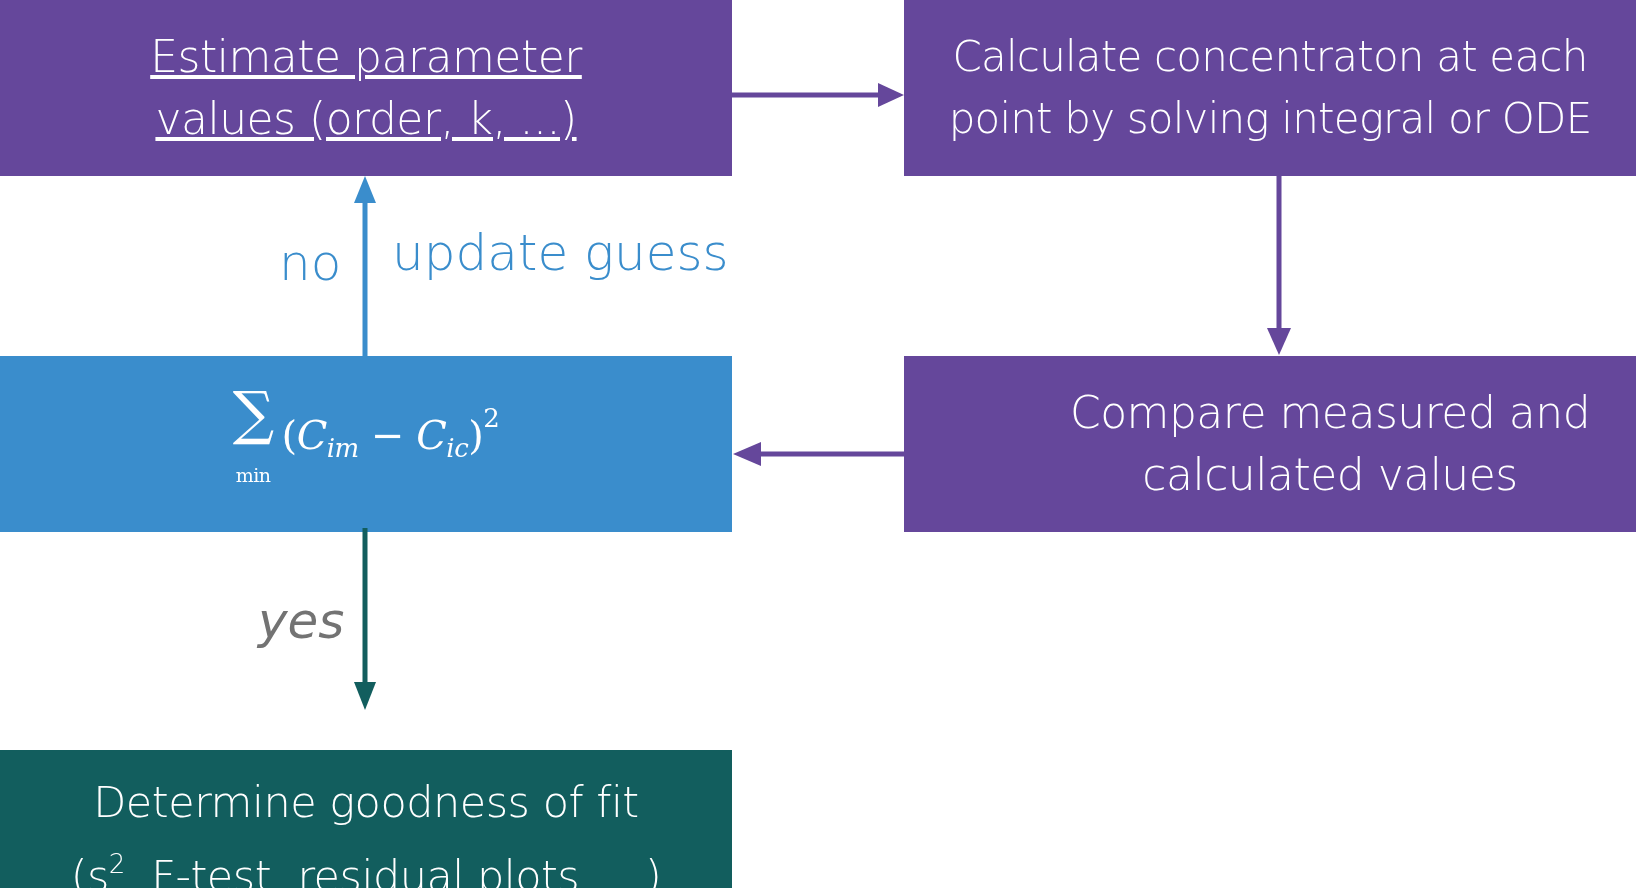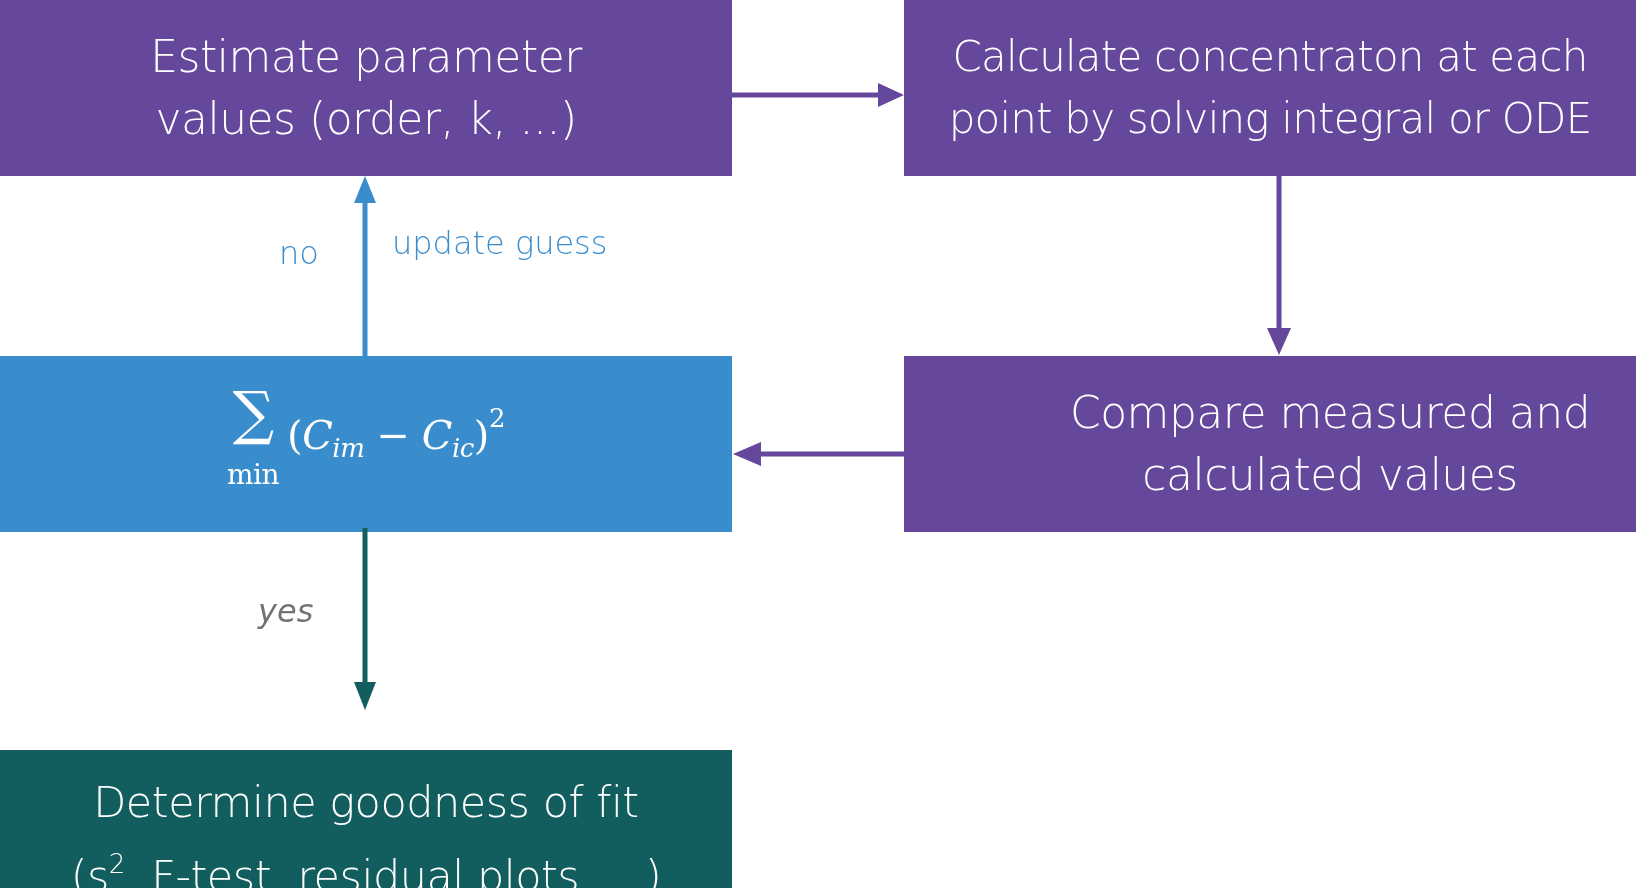--- a/index.html
+++ b/index.html
@@ -4,34 +4,34 @@
 <style>
   html, body { margin:0; padding:0; background:#ffffff; }
   body { width:1636px; height:888px; position:relative; overflow:hidden;
          font-family:"DejaVu Sans", sans-serif; }
   .box { position:absolute; display:flex; flex-direction:column; align-items:center;
          justify-content:center; color:#ffffff; text-align:center; font-size:44px; line-height:62px;
          font-family:"DejaVu Sans", sans-serif; font-weight:300; letter-spacing:-0.5px; }
   .purple { background:#65479b; }
   .blue { background:#3a8dcc; }
   .green { background:#125e5e;margin-top:40px; }
-  #box-estimate { left:0; top:0; width:732px; height:176px; }
+  #box-estimate { left:0; top:0; width:732px; height:176px;text-decoration:underline; }
   #box-calc { left:904px; top:0; width:732px; height:176px; font-size:42px; letter-spacing:-0.8px; }
   #box-compare { left:904px; top:356px; width:852px; height:176px; }
   #box-min { left:0; top:356px; width:732px; height:176px; }
   #box-fit { left:0; top:710px; width:732px; height:178px; font-size:43px; }
   .math { font-family:"DejaVu Serif", serif; font-size:40px; display:flex; align-items:flex-start; margin-top:-16px; }
   .sum { display:flex; flex-direction:column; align-items:center; margin-right:8px; }
   .sum .sigma { font-size:58px; line-height:58px; }
-  .sum .sub { font-size:28px; line-height:28px; margin-top:19px; }
+  .sum .sub { font-size:19px; line-height:28px; margin-top:19px; }
   .expr { font-style:italic; line-height:56px; padding-top:6px; }
   .expr .up { font-style:normal; }
   .expr sub { font-size:26px; vertical-align:-8px; }
   .expr sup { font-size:26px; font-style:normal; vertical-align:22px; }
-  .lbl { position:absolute; font-size:32px; font-weight:300; font-family:"DejaVu Sans", sans-serif; }
+  .lbl { position:absolute; font-size:50px; font-weight:300; font-family:"DejaVu Sans", sans-serif; }
   #lbl-no { left:279px; top:234px; color:#3a8dcc; }
   #lbl-update { left:392px; top:224px; color:#3a8dcc; }
   #lbl-yes { left:258px; top:592px; color:#737373;font-style:italic; }
   svg#arrows { position:absolute; left:0; top:0; }
   sup.s { font-size:26px; vertical-align:18px; }
 </style>
 </head>
 <body>
 
 <div id="box-estimate" class="box purple">

